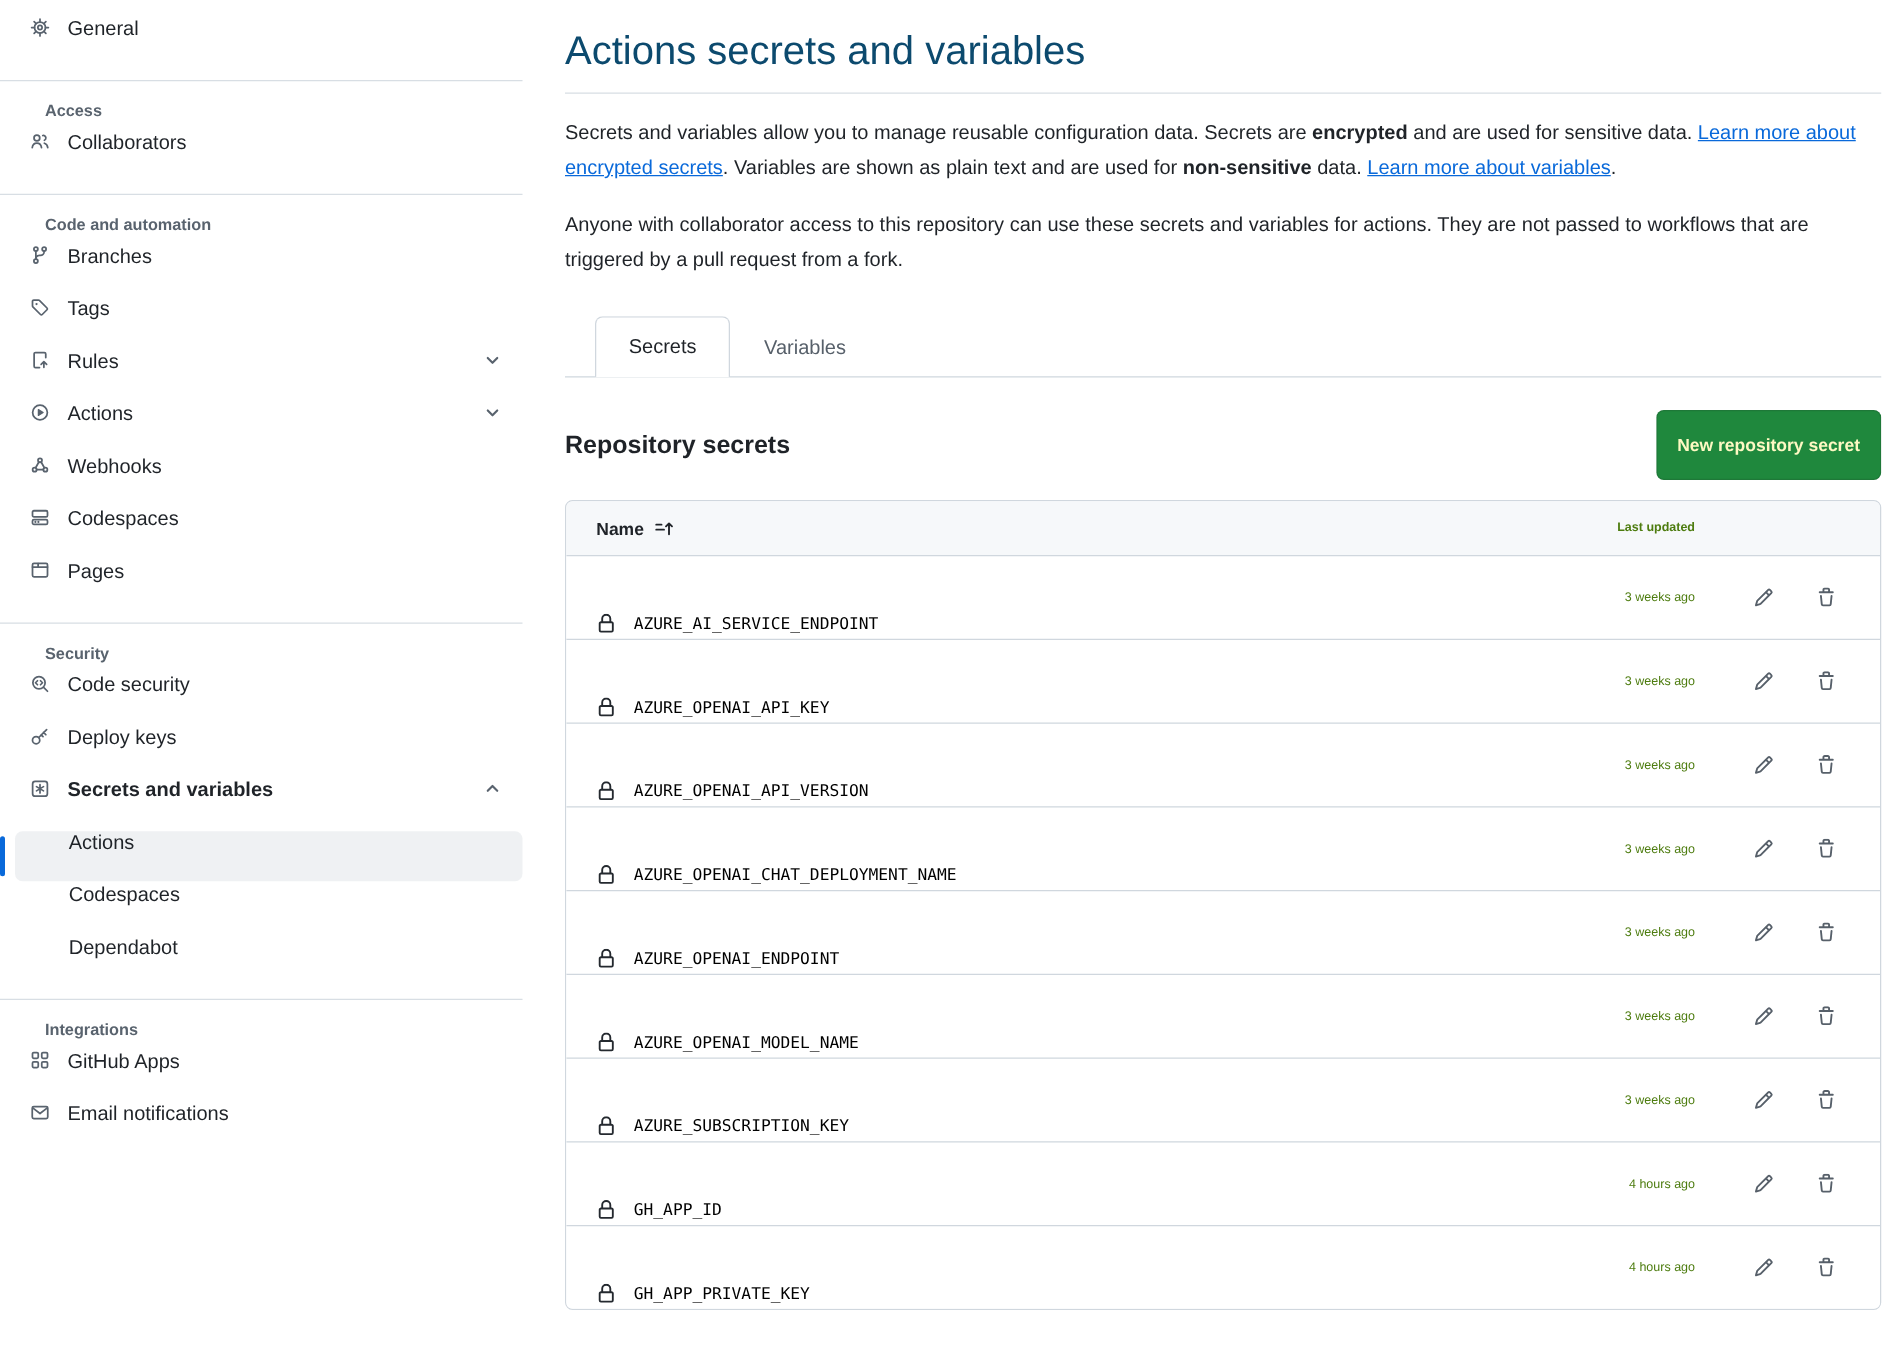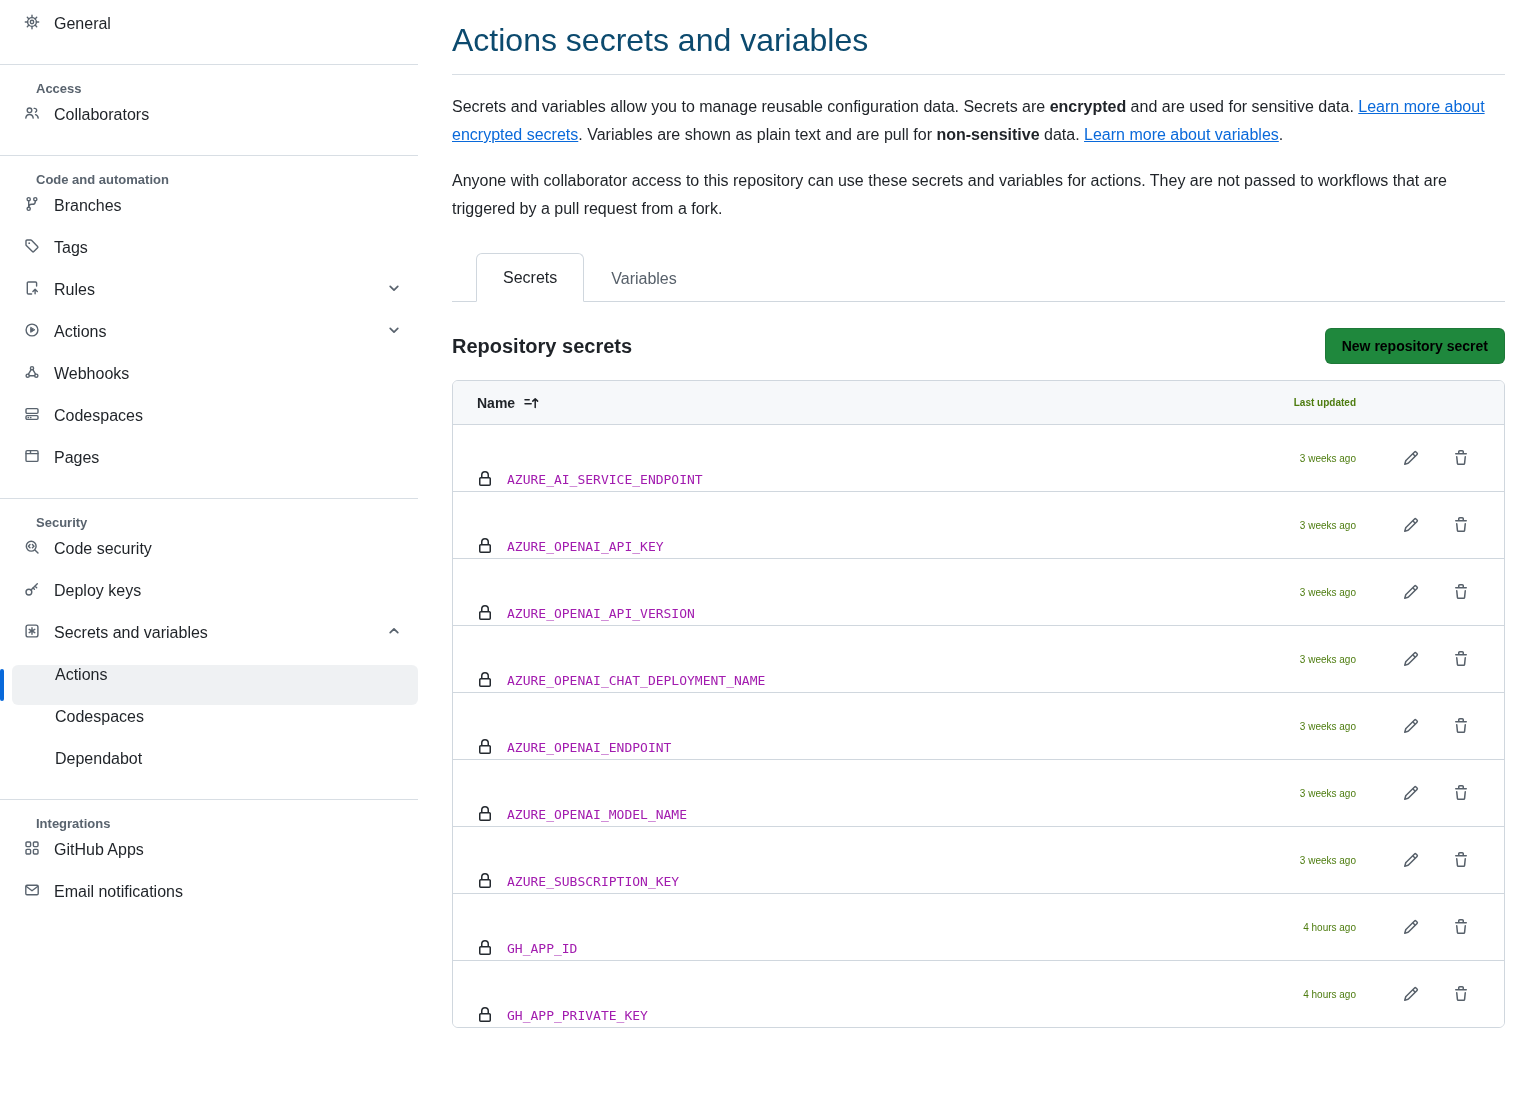--- a/index.html
+++ b/index.html
@@ -22,21 +22,21 @@
   .nav-item {
     position:relative; display:flex; 
     height:40px; margin:2px 0; padding-left:24px;
     font-size:16px; color:#1f2328; border-radius:6px; cursor:pointer;
   }
   .nav-item .nav-ic {
     width:16px; height:16px; margin-right:14px; color:#59636e;
     display:inline-flex; align-items:center; justify-content:center; flex:none;
   }
   .nav-item .nav-label { line-height:20px; }
-  .nav-item .nav-label.bold { font-weight:400; }
+  .nav-item .nav-label.bold { font-weight:700; }
   .nav-item .chev {
     margin-left:auto; margin-right:16px; width:16px; height:16px;
     color:#59636e; display:inline-flex;
   }
   .nav-item.sub { padding-left:55px; }
   .nav-item.sub.selected {
     margin-left:12px; margin-right:0; padding-left:43px;
     background:rgba(208,215,222,0.35); border-radius:6px;
   }
   .nav-item.sub.selected::before {
@@ -64,22 +64,22 @@
   .tab.active {
     background:#fff; border-color:#d0d7de; color:#1f2328;
     border-bottom:1px solid #fff;
   }
 
   .section-head {
     display:flex; align-items:center; justify-content:space-between; margin-top:26px;
   }
   .section-head h2 { margin:0; font-size:20px; font-weight:700; }
   .btn-green {
-    height:36px; padding:0 16px; border-radius:6px;
-    background:#1f883d; color:#000000; font-size:14px; font-weight:700;
+    height:56px; padding:0 16px; border-radius:6px;
+    background:#1f883d; color:#fef9c3; font-size:14px; font-weight:700;
     border:1px solid rgba(27,31,36,0.15); cursor:pointer;
     font-family:inherit;
     text-align:right;
   }
 
   .secrets-table {
     margin-top:16px; border:1px solid #d0d7de; border-radius:6px; overflow:hidden;
   }
   .thead {
     display:flex; align-items:center; height:43px; background:#f6f8fa;
@@ -91,21 +91,21 @@
   }
   .cell-actions {
     width:132px; padding-right:34px; flex:none;
     display:flex; align-items:center; justify-content:flex-end; gap:32px;
   }
   .sort-ic { width:16px; height:16px; margin-left:8px; color:#1f2328; display:inline-flex; }
   .row { display:flex; align-items:center; height:67px; border-top:1px solid #d0d7de; background:#fff; }
   .lock-ic { width:16px; height:16px; color:#24292f; display:inline-flex; flex:none; }
   .secret-name {
     margin-left:14px; font-family:"DejaVu Sans Mono","Liberation Mono",monospace;
-    font-size:13px; color:#a21caf; white-space:nowrap;margin-top:42px;
+    font-size:13px; color:#000000; white-space:nowrap;margin-top:42px;
   }
   .icon-btn {
     background:none; border:none; padding:0; margin:0; cursor:pointer;
     width:18px; height:18px; color:#57606a; display:inline-flex;
     align-items:center; justify-content:center;
   }
   svg { display:block; }
 </style>
 </head>
 <body>
@@ -281,21 +281,21 @@
           </svg>
         </span>
         <span class="nav-label">Email notifications</span>
       </div>
     </aside>
 
   <main class="main">
     <h1 class="page-title">Actions secrets and variables</h1>
     <hr class="title-divider">
 
-    <p class="desc" id="desc1"><span>Secrets and variables allow you to manage reusable configuration data. Secrets are </span><b>encrypted</b><span> and are used for sensitive data. </span><a>Learn more about encrypted secrets</a><span>. Variables are shown as plain text and are pull for </span><b>non-sensitive</b><span> data. </span><a>Learn more about variables</a><span>.</span></p>
+    <p class="desc" id="desc1"><span>Secrets and variables allow you to manage reusable configuration data. Secrets are </span><b>encrypted</b><span> and are used for sensitive data. </span><a>Learn more about encrypted secrets</a><span>. Variables are shown as plain text and are used for </span><b>non-sensitive</b><span> data. </span><a>Learn more about variables</a><span>.</span></p>
     <p class="desc">Anyone with collaborator access to this repository can use these secrets and variables for actions. They are not passed to workflows that are triggered by a pull request from a fork.</p>
 
     <nav class="tabs" id="tabs">
         <button class="tab active">Secrets</button>
         <button class="tab">Variables</button>
       </nav>
 
     <div class="section-head">
       <h2>Repository secrets</h2>
       <button class="btn-green">New repository secret</button>

